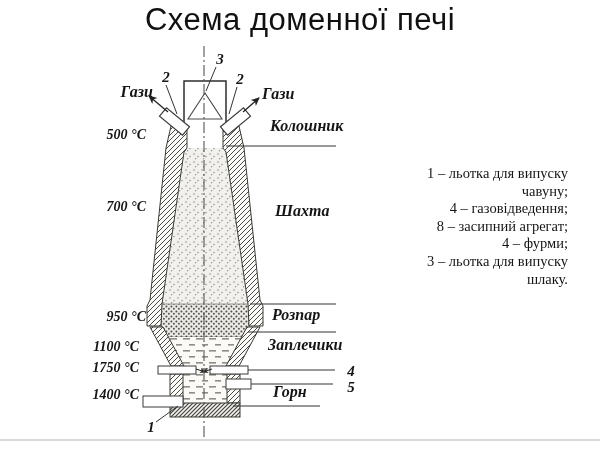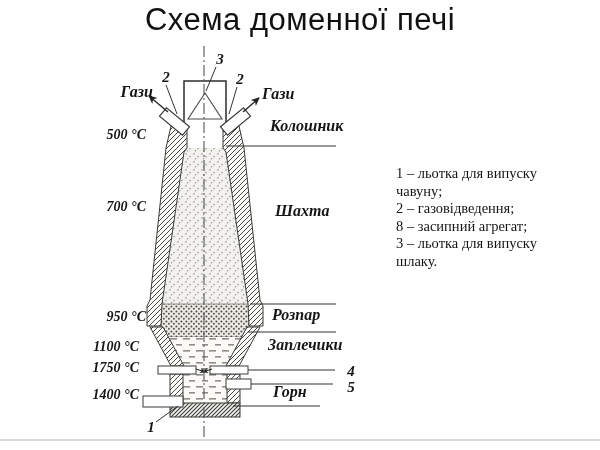--- a/index.html
+++ b/index.html
@@ -3,21 +3,21 @@
 <meta charset="utf-8">
 <style>
   html,body{margin:0;padding:0;background:#ffffff;}
   body{width:600px;height:450px;position:relative;overflow:hidden;
        font-family:"Liberation Serif",serif;color:#1a1a1a;}
   .title{position:absolute;top:2px;left:0;width:600px;text-align:center;
          font-family:"Liberation Sans",sans-serif;font-size:31px;letter-spacing:0.5px;
          color:#111;}
   .legend{position:absolute;left:396px;top:165px;width:172px;
           font-size:14.5px;line-height:17.6px;color:#151515;}
-  .legend .item{margin:0;}
+  .legend .item{margin:0;text-align:right;}
   svg{position:absolute;left:0;top:0;}
   .zlabel{font-family:"Liberation Serif",serif;font-weight:bold;font-style:italic;
           font-size:16px;fill:#151515;}
   .num{font-family:"Liberation Serif",serif;font-weight:bold;font-style:italic;
        font-size:15px;fill:#151515;}
   .temp{font-family:"Liberation Serif",serif;font-weight:bold;font-style:italic;
         font-size:14px;fill:#151515;}
   .bottom-rule{position:absolute;left:0;top:439px;width:600px;height:2px;background:#d9d9d9;}
 </style>
 </head>
@@ -135,18 +135,19 @@
     <text class="temp" x="139" y="399" text-anchor="end">1400 °C</text>
 
     <text class="num" x="351" y="376" text-anchor="middle">4</text>
     <text class="num" x="351" y="392" text-anchor="middle">5</text>
     <text class="num" x="151" y="432" text-anchor="middle">1</text>
   </g>
 </svg>
 
 <div class="legend">
   <div class="item">1 – льотка для випуску чавуну;</div>
-  <div class="item">2 – газовідведення;</div>
+  <div class="item">4 – газовідведення;</div>
   <div class="item">8 – засипний агрегат;</div>
+  <div class="item">4 – фурми;</div>
   <div class="item">3 – льотка для випуску шлаку.</div>
 </div>
 
 <div class="bottom-rule"></div>
 
 </body></html>

